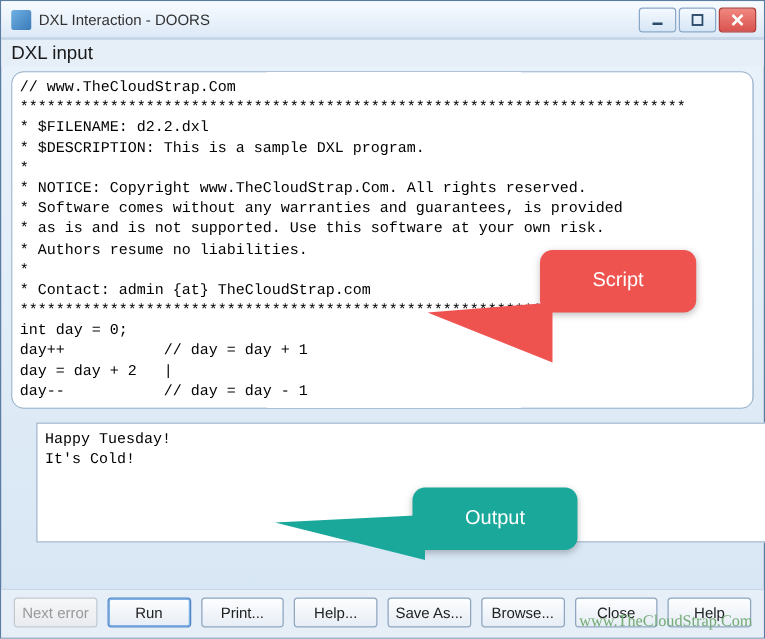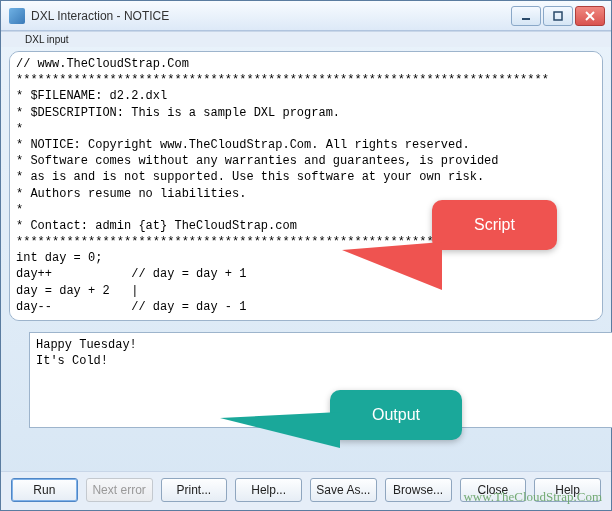--- a/index.html
+++ b/index.html
@@ -45,25 +45,25 @@
     background: linear-gradient(#f4f9ff,#d6e6f5);
     display: flex; align-items: center; justify-content: center;
     font-size: 11px; color: #2a4a6a;
   }
   .win-btn.close {
     background: linear-gradient(#f08880,#d9534f);
     border-color: #b03e3a;
     color: #fff;
   }
   .section-label {
-    padding: 2px 24px;
+    padding: 2px 8px;
     color: #1a1a1a;
     background: #e6eef8;
     border-top: 1px solid #c8d6e8;
-    font-size: 10px;
+    font-size: 15px;
   }
   .pane-wrap {
     flex: 0 0 auto;
     padding: 4px 8px;
   }
   .pane {
     background: #fff;
     border: 1px solid #9db4cc;
     width: 100%;
     font-family: "Courier New", monospace;
@@ -145,21 +145,21 @@
     pointer-events: none;
   }
 </style>
 </head>
 <body>
 
 <div class="window">
 
   <div class="titlebar">
     <div class="title-icon"></div>
-    <div class="title-text">DXL Interaction - NOTICE</div>
+    <div class="title-text">DXL Interaction - DOORS</div>
     <div class="win-controls">
       <div class="win-btn">
         <svg width="10" height="10">
             <line x1="1" y1="8" x2="9" y2="8" stroke="#2a4a6a" stroke-width="2"></line>
           </svg>
       </div>
       <div class="win-btn">
         <svg width="10" height="10">
             <rect x="1" y="1" width="8" height="8" fill="none" stroke="#2a4a6a" stroke-width="1.5"></rect>
           </svg>
@@ -198,22 +198,22 @@
 
 if(day==2){</textarea>
   </div>
 
   <div class="pane-wrap">
     <textarea id="output-pane" class="pane" spellcheck="false" style="">Happy Tuesday!
 It's Cold!</textarea>
   </div>
 
   <div class="button-bar">
+    <div class="btn disabled">Next error</div>
     <div class="btn primary">Run</div>
-    <div class="btn disabled">Next error</div>
     <div class="btn">Print...</div>
     <div class="btn">Help...</div>
     <div class="btn">Save As...</div>
     <div class="btn">Browse...</div>
     <div class="btn">Close</div>
     <div class="btn">Help</div>
   </div>
 
 </div>
 

